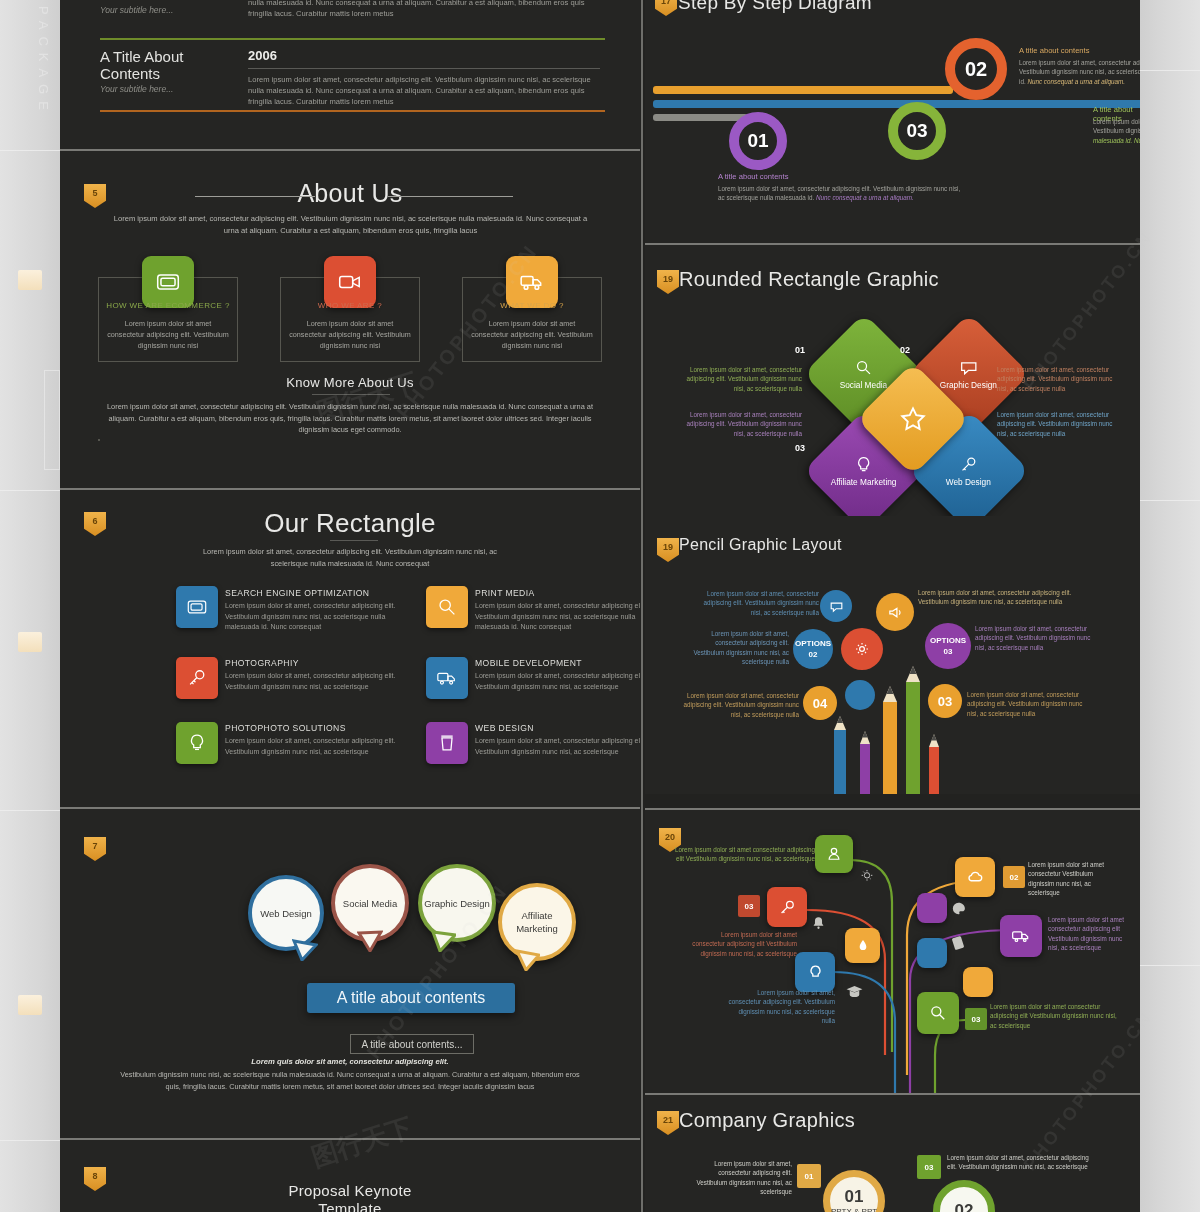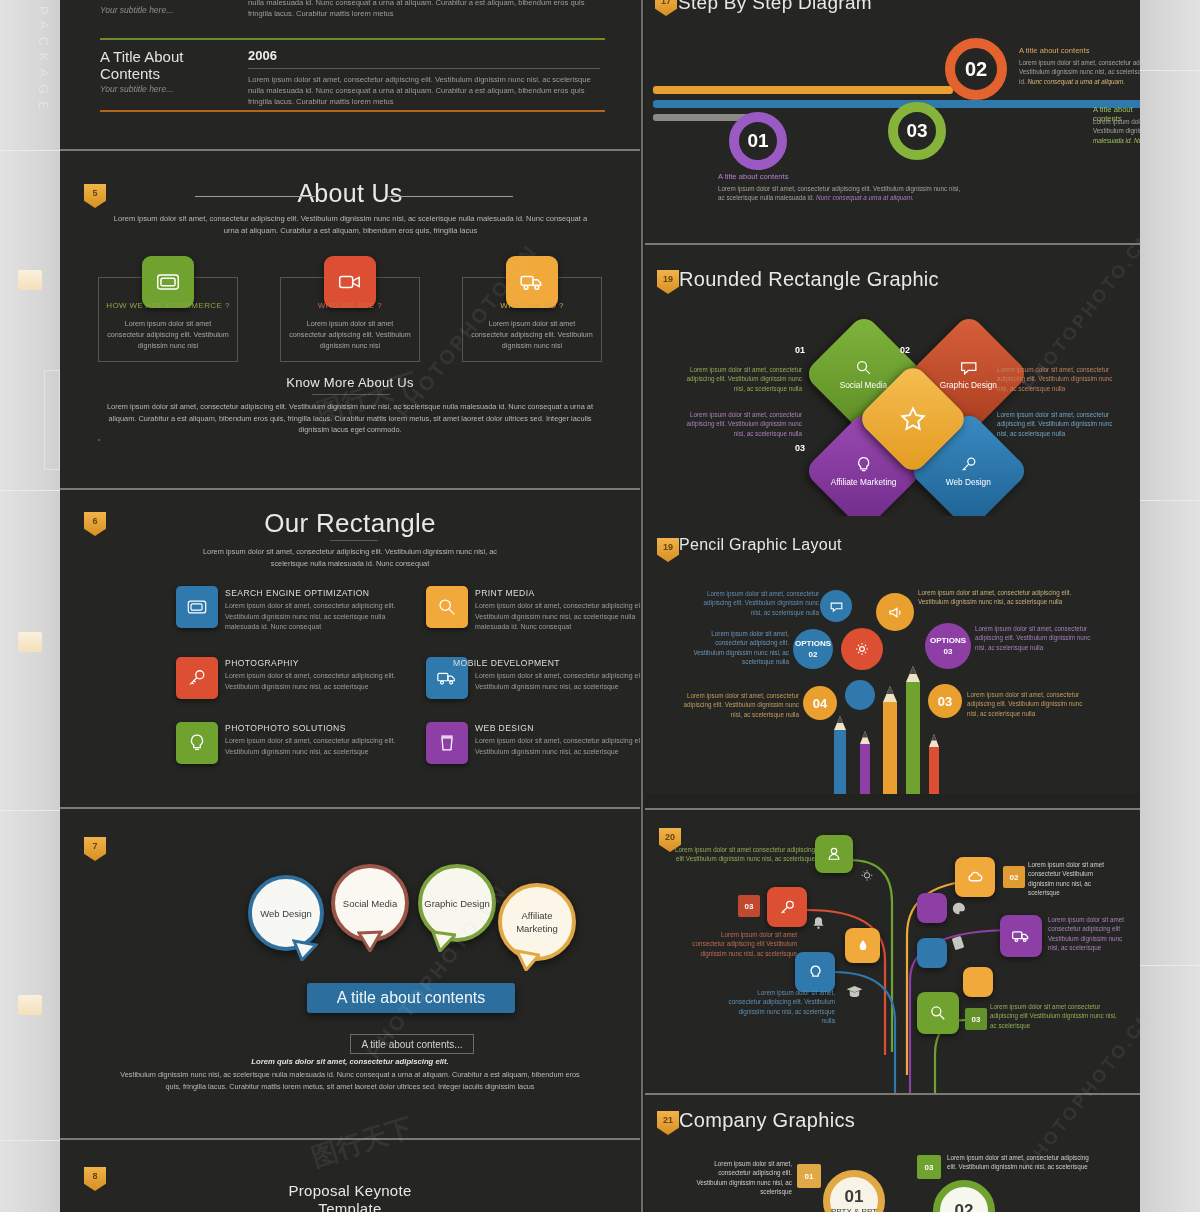--- a/index.html
+++ b/index.html
@@ -248,21 +248,21 @@
         <div class="sv-p" style="left:165px;top:181px;width:175px;">Lorem ipsum dolor sit amet, consectetur adipiscing elit. Vestibulum dignissim nunc nisi, ac scelerisque</div>
 
         <div class="sv-ico" style="left:366px;top:167px;background:#2f79ad;">
           <svg width="22" height="22" viewBox="0 0 24 24" fill="none" stroke="#fff" stroke-width="1.3">
               <rect x="2" y="7" width="11" height="8" rx="1.5"></rect>
               <path d="M13 10h4l3 3v2h-7z"></path>
               <circle cx="6.5" cy="17" r="1.6"></circle>
               <circle cx="16.5" cy="17" r="1.6"></circle>
             </svg>
           </div>
-        <div class="sv-h" style="left:393px;top:168px;text-align:center;">MOBILE DEVELOPMENT</div>
+        <div class="sv-h" style="left:415px;top:168px;text-align:center;">MOBILE DEVELOPMENT</div>
         <div class="sv-p" style="left:415px;top:181px;width:175px;">Lorem ipsum dolor sit amet, consectetur adipiscing elit. Vestibulum dignissim nunc nisi, ac scelerisque</div>
 
         <div class="sv-ico" style="left:116px;top:232px;background:#6fa22e;">
           <svg width="22" height="22" viewBox="0 0 24 24" fill="none" stroke="#fff" stroke-width="1.4">
               <path d="M12 3.5a6 6 0 0 0-3.6 10.8V17h7.2v-2.7A6 6 0 0 0 12 3.5z"></path>
               <path d="M9.8 19h4.4"></path>
             </svg>
           </div>
         <div class="sv-h" style="left:165px;top:233px;">PHOTOPHOTO SOLUTIONS</div>
         <div class="sv-p" style="left:165px;top:246px;width:175px;">Lorem ipsum dolor sit amet, consectetur adipiscing elit. Vestibulum dignissim nunc nisi, ac scelerisque</div>

